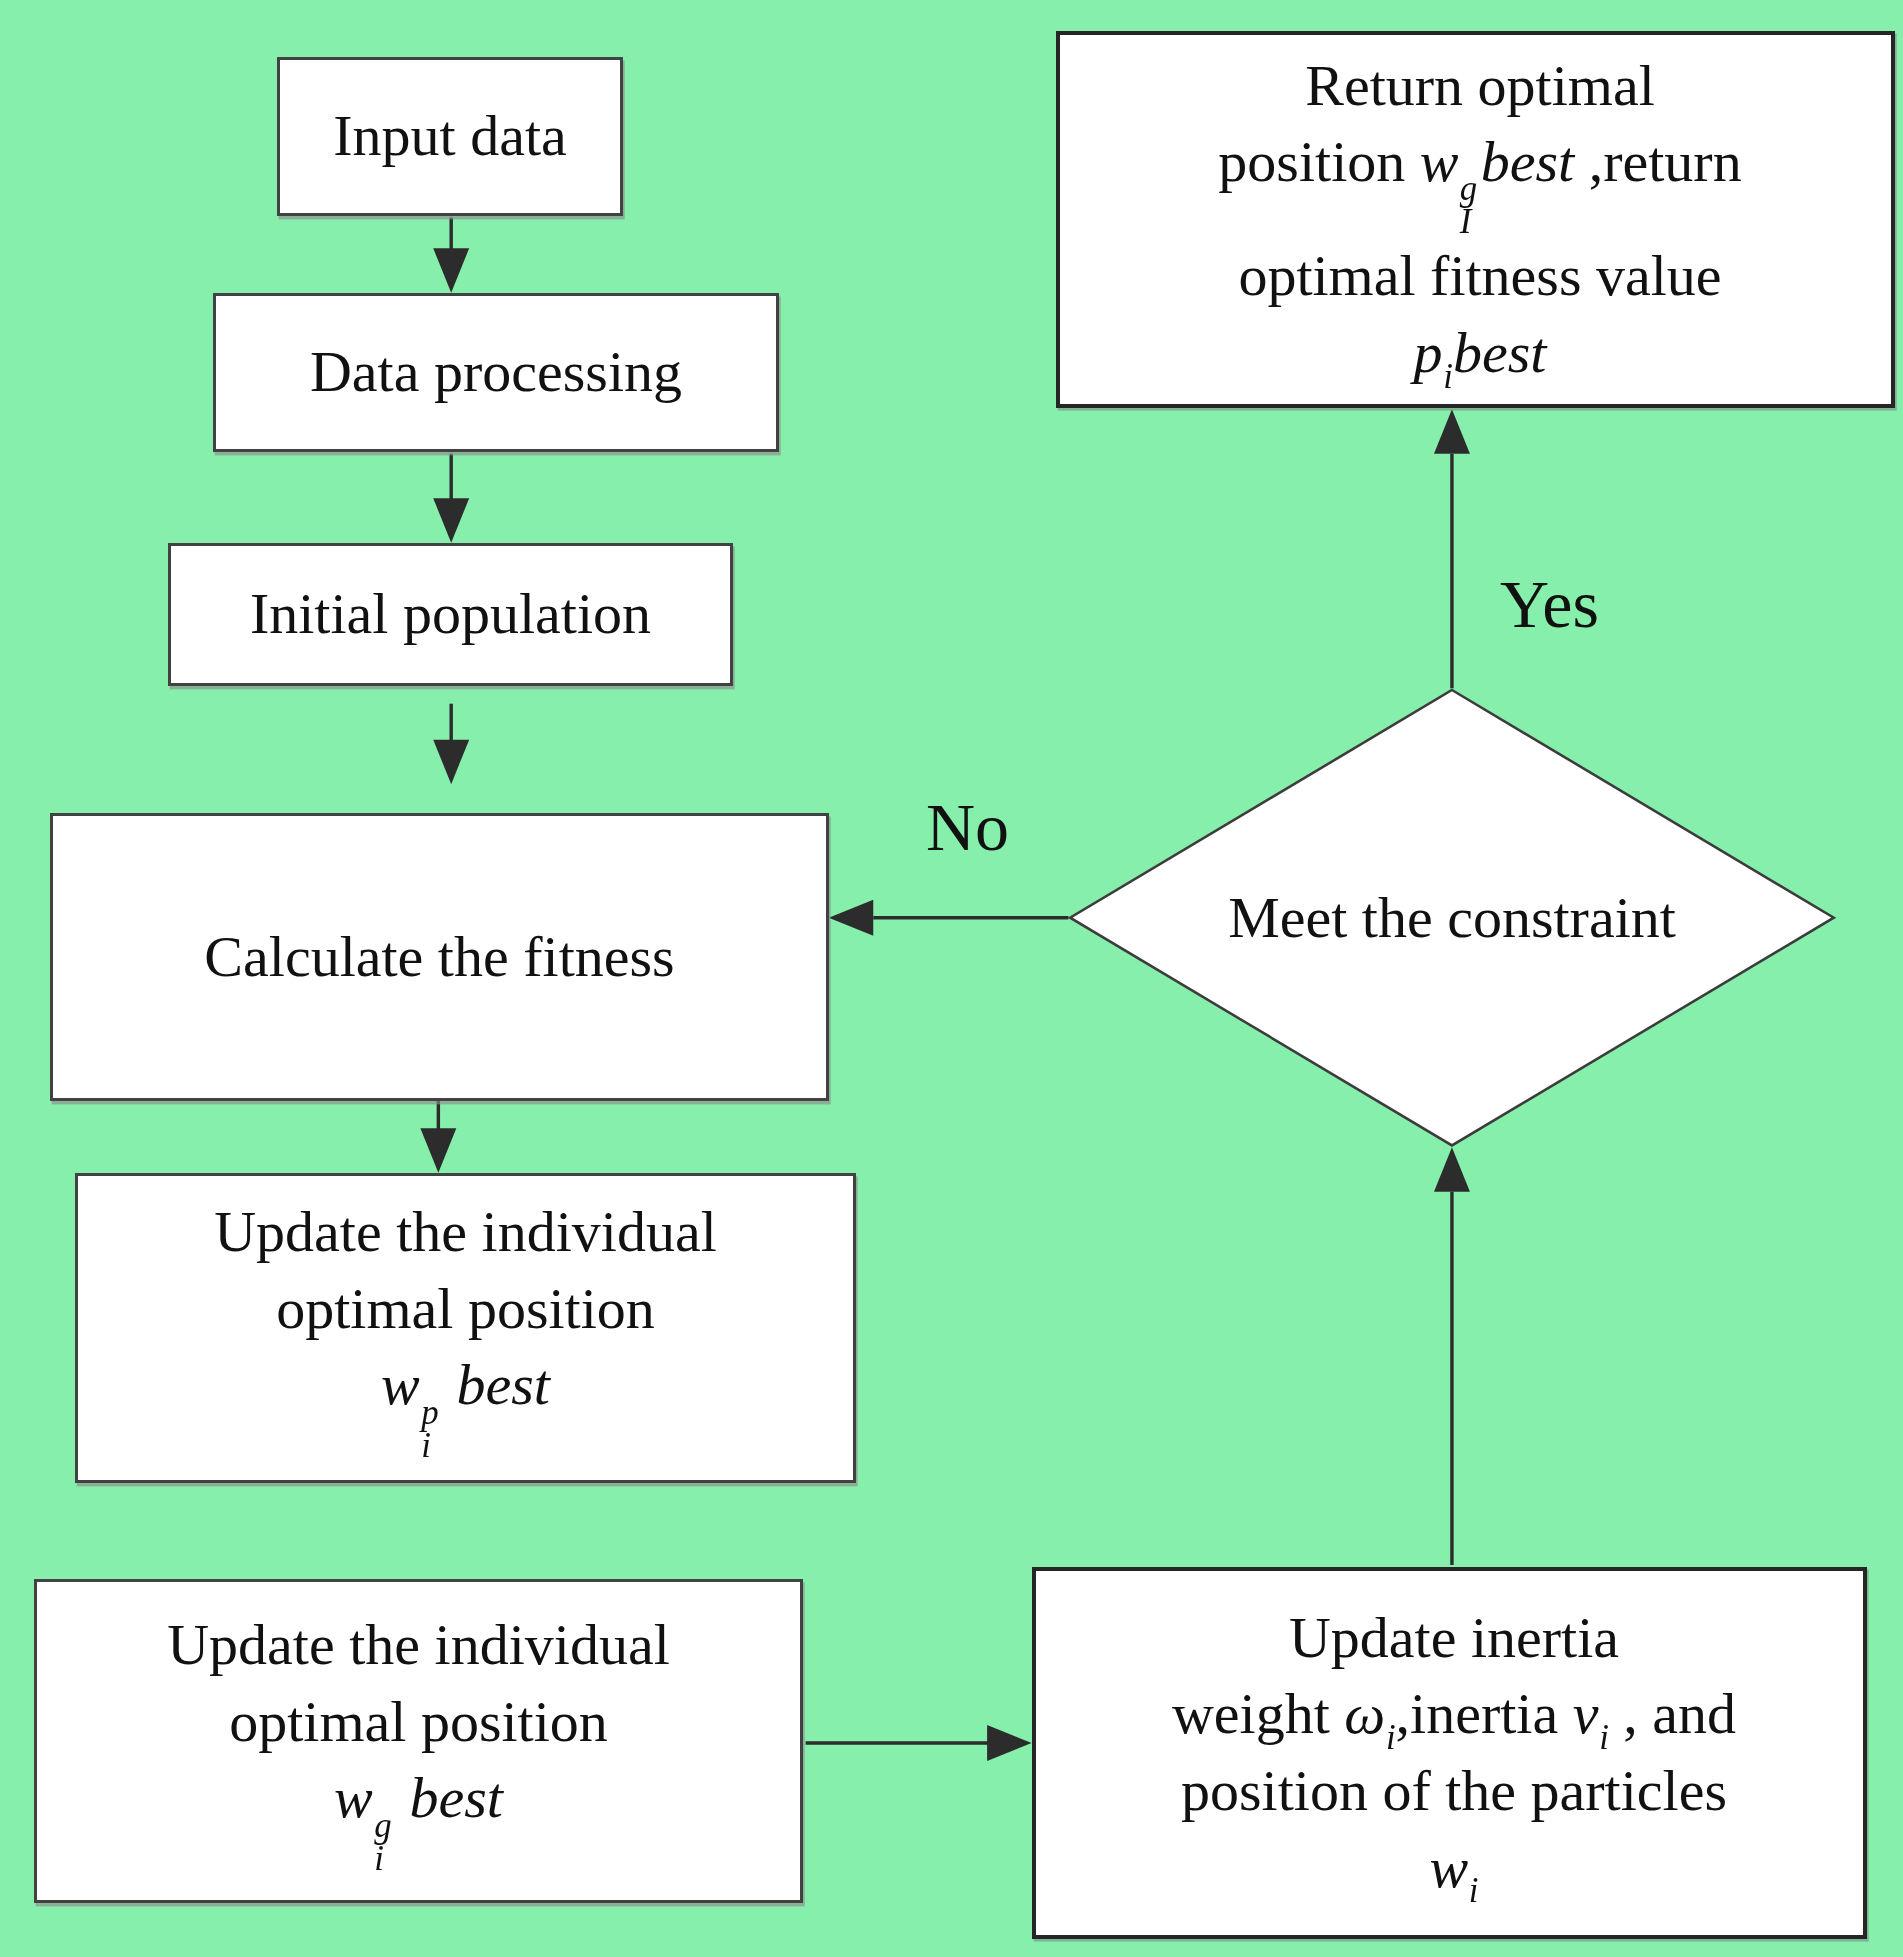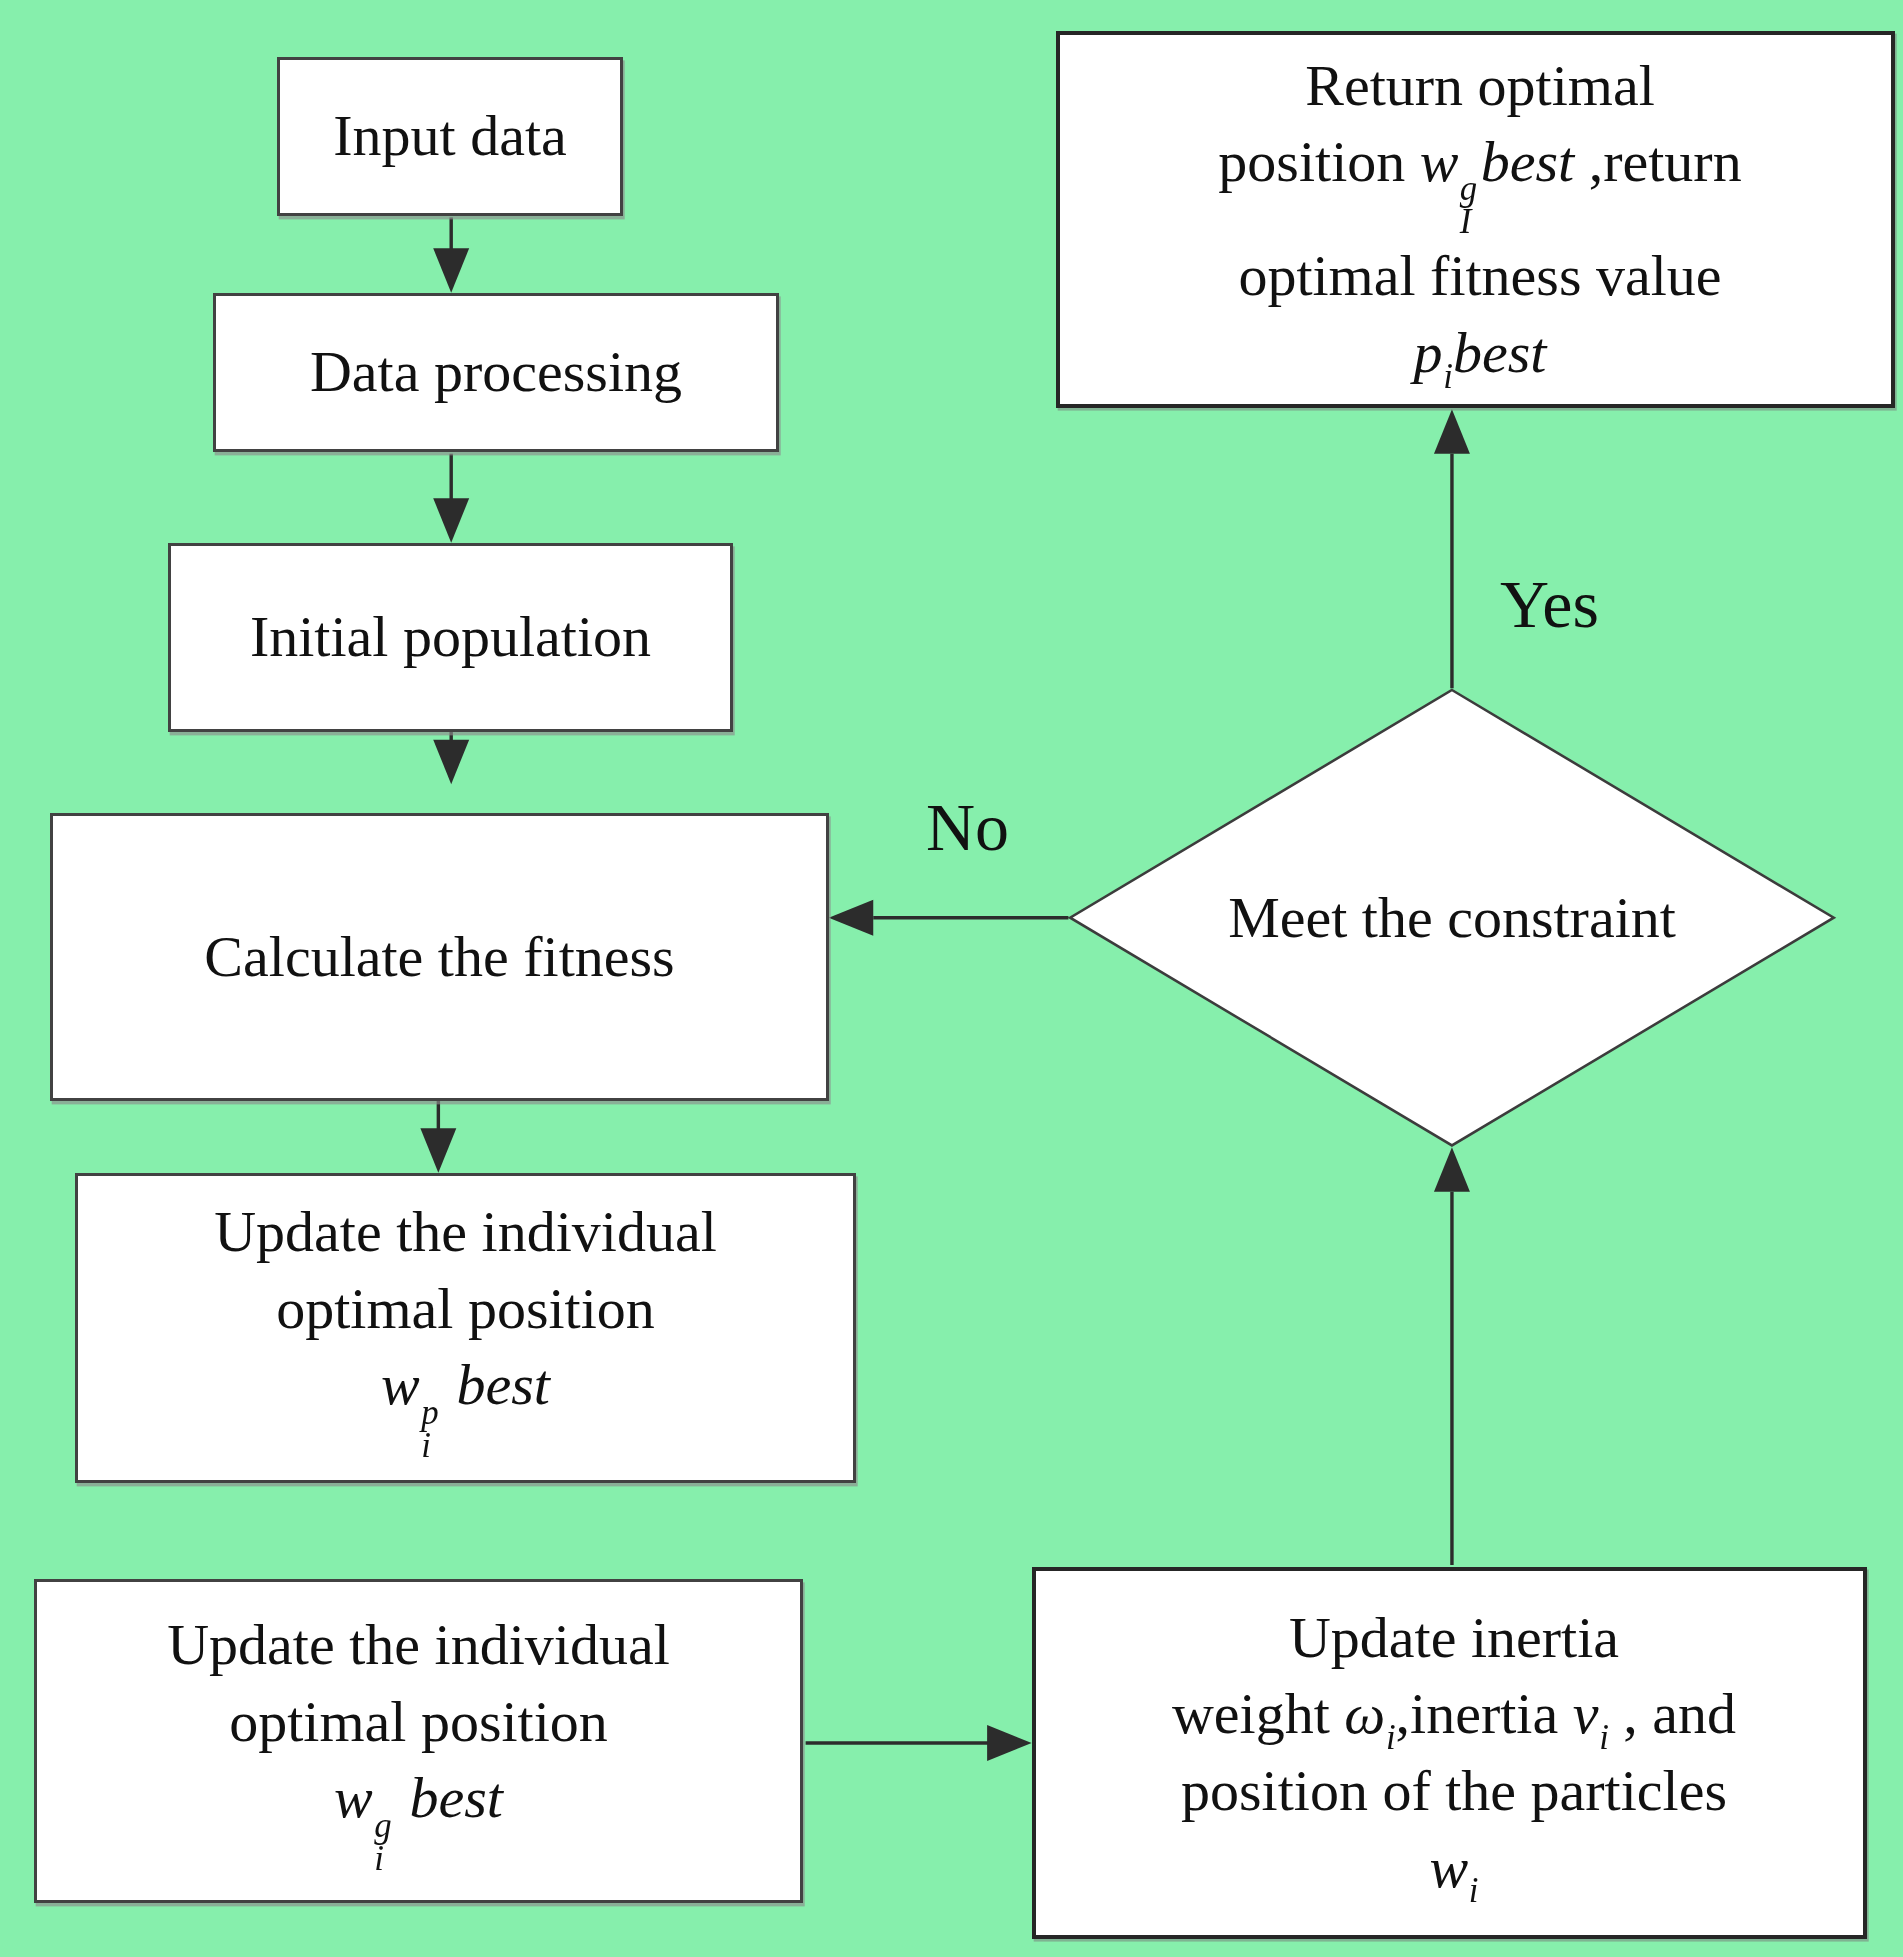--- a/index.html
+++ b/index.html
@@ -83,21 +83,21 @@
   </svg>
 
   <div class="node" style="left:277px; top:57px; width:346px; height:159px;">
       <div class="line"><span>Input data</span></div>
     </div>
 
   <div class="node" style="left:195px; top:293px; width:566px; height:159px;margin-left:18px;">
       <div class="line"><span>Data processing</span></div>
     </div>
 
-  <div class="node" style="left:168px; top:543px; width:565px; height:189px;">
+  <div class="node" style="left:168px; top:543px; width:565px; height:143px;">
       <div class="line"><span>Initial population</span></div>
     </div>
 
   <div class="node" style="left:50px; top:784px; width:779px; height:288px;margin-top:29px;">
       <div class="line"><span>Calculate the fitness</span></div>
     </div>
 
   <div class="node" style="left:75px; top:1173px; width:781px; height:310px;">
       <div class="line"><span>Update the individual</span></div>
       <div class="line"><span>optimal position</span></div>

